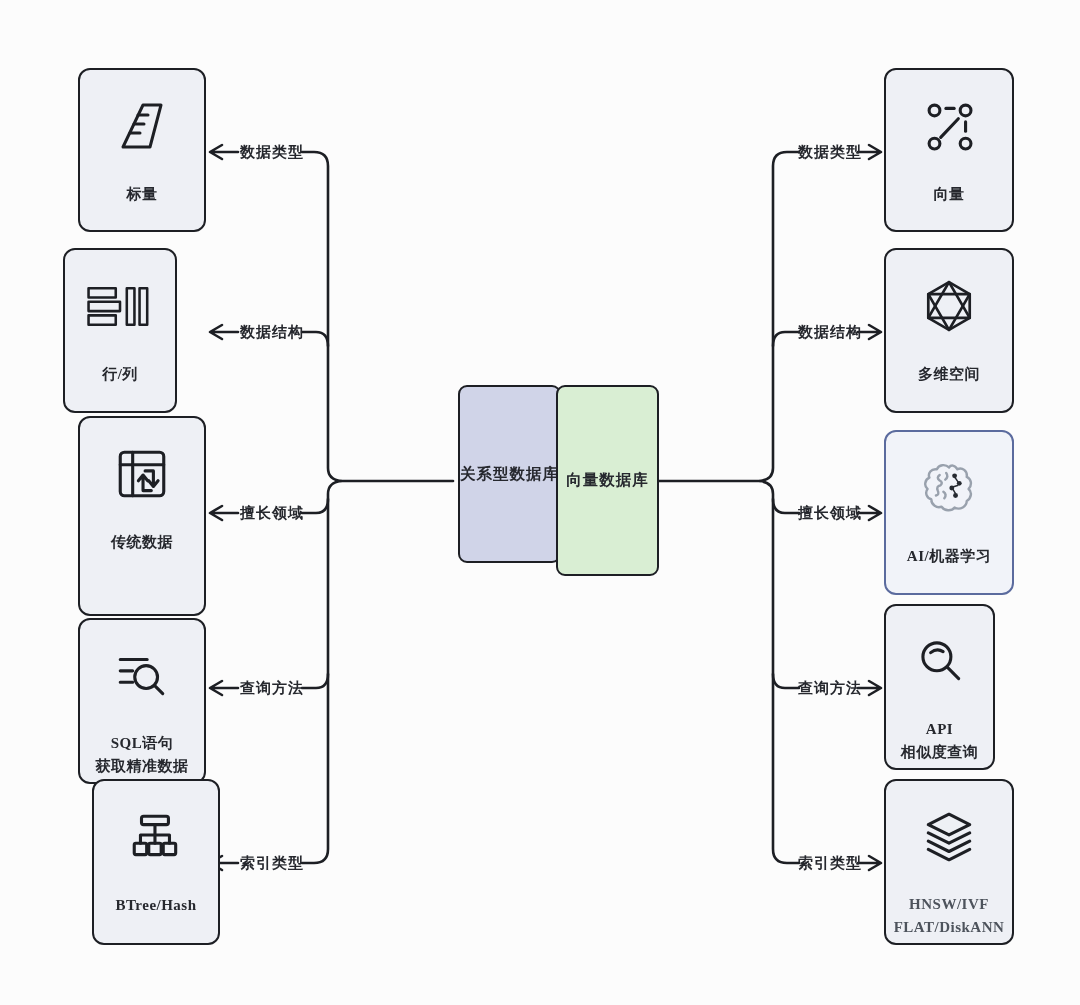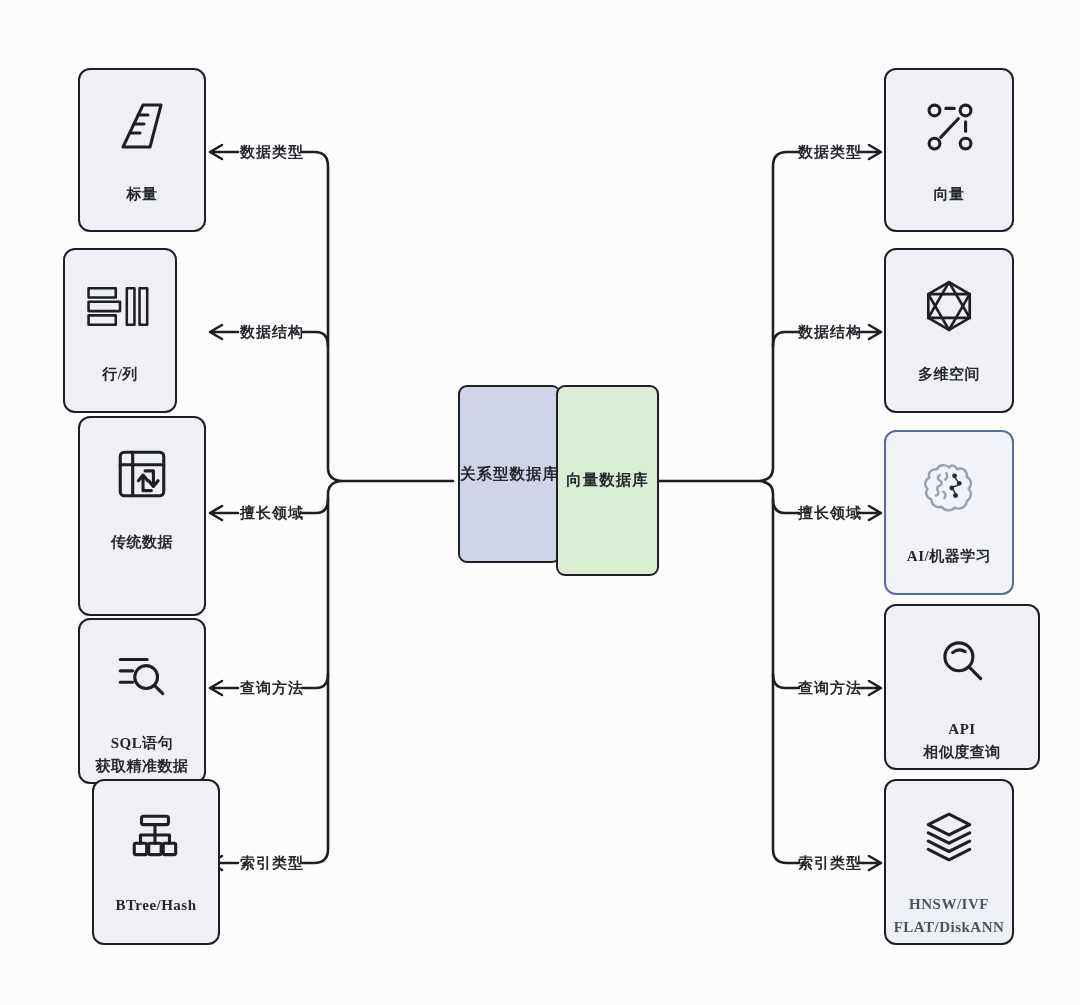--- a/index.html
+++ b/index.html
@@ -181,21 +181,21 @@
         <path d="M36,18 L40,24 M40,27 L34,29 M34,31 L37,36" stroke="#262a31" stroke-width="1.6" fill="none"></path>
         <circle cx="36" cy="17" r="2.6" fill="#262a31"></circle>
         <circle cx="41" cy="25" r="2.6" fill="#262a31"></circle>
         <circle cx="33" cy="30" r="2.6" fill="#262a31"></circle>
         <circle cx="37" cy="38" r="2.6" fill="#262a31"></circle>
       </svg>
     </div>
     <div class="node-label">AI/机器学习</div>
   </div>
 
-  <div class="node" style="left:884px;top:604px;width:156px;height:166px">
+  <div class="node" style="left:884px;top:604px;width:111px;height:166px">
     <div class="icon-wrap">
       <svg width="58" height="58" viewBox="0 0 56 56">
         <circle class="ic" cx="25" cy="23" r="13.5"></circle>
         <path class="ic" d="M19,19 Q25,14 31,18"></path>
         <path class="ic" d="M35,33 L46,44"></path>
       </svg>
     </div>
     <div class="node-label two">
       <span>API</span>
       <span>相似度查询</span>

